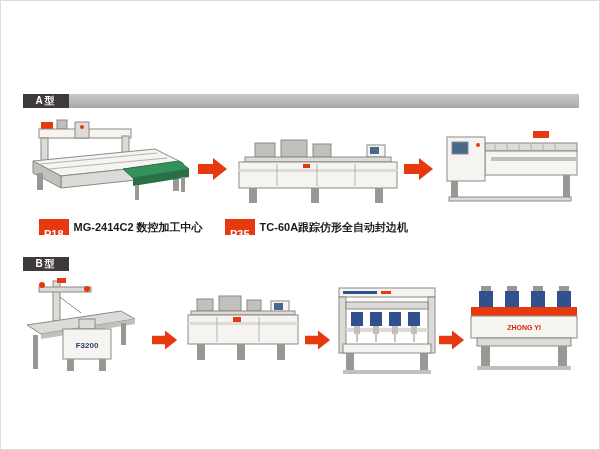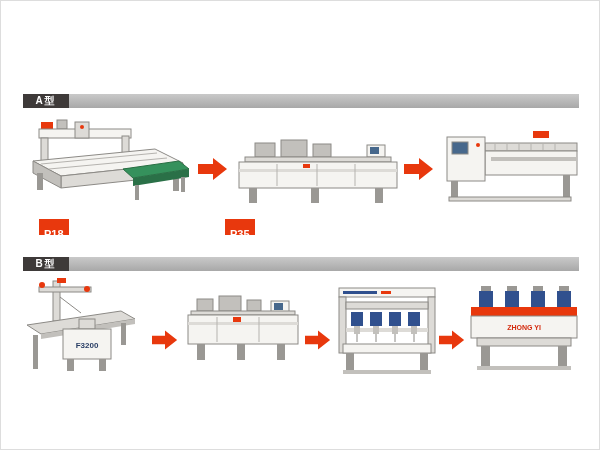--- a/index.html
+++ b/index.html
@@ -123,26 +123,28 @@
       <rect x="15" y="15" width="16" height="12" class="f-screen s"></rect>
       <circle cx="41" cy="18" r="2" class="f-red"></circle>
       <rect x="14" y="54" width="7" height="18" class="f-dgray"></rect>
       <rect x="126" y="48" width="7" height="22" class="f-dgray"></rect>
       <rect x="12" y="70" width="122" height="4" class="f-lgray s"></rect>
     </svg>
   </div>
 
   <div class="caption" style="left:38px; top:218px;">
     <span class="pcode">P18</span>
+    <span>MG-2414C2 数控加工中心</span>
   </div>
   <div class="caption" style="left:224px; top:218px;">
     <span class="pcode">P35</span>
-  </div>
-
-  <div class="section-header" style="top:256px;">
+    <span>TC-60A跟踪仿形全自动封边机</span>
+  </div>
+
+  <div class="section-header" style="top:256px;flex-direction:column;">
     <div class="section-label">B型</div>
     <div class="section-bar"></div>
   </div>
 
   <div class="machine" style="left:22px; top:276px;text-decoration:underline;">
     <svg width="128" height="100" viewBox="0 0 128 100">
       <rect x="30" y="4" width="7" height="40" class="f-lgray s"></rect>
       <rect x="34" y="1" width="9" height="5" class="f-red"></rect>
       <rect x="16" y="10" width="52" height="5" class="f-lgray s"></rect>
       <circle cx="19" cy="8" r="3" class="f-red"></circle>

